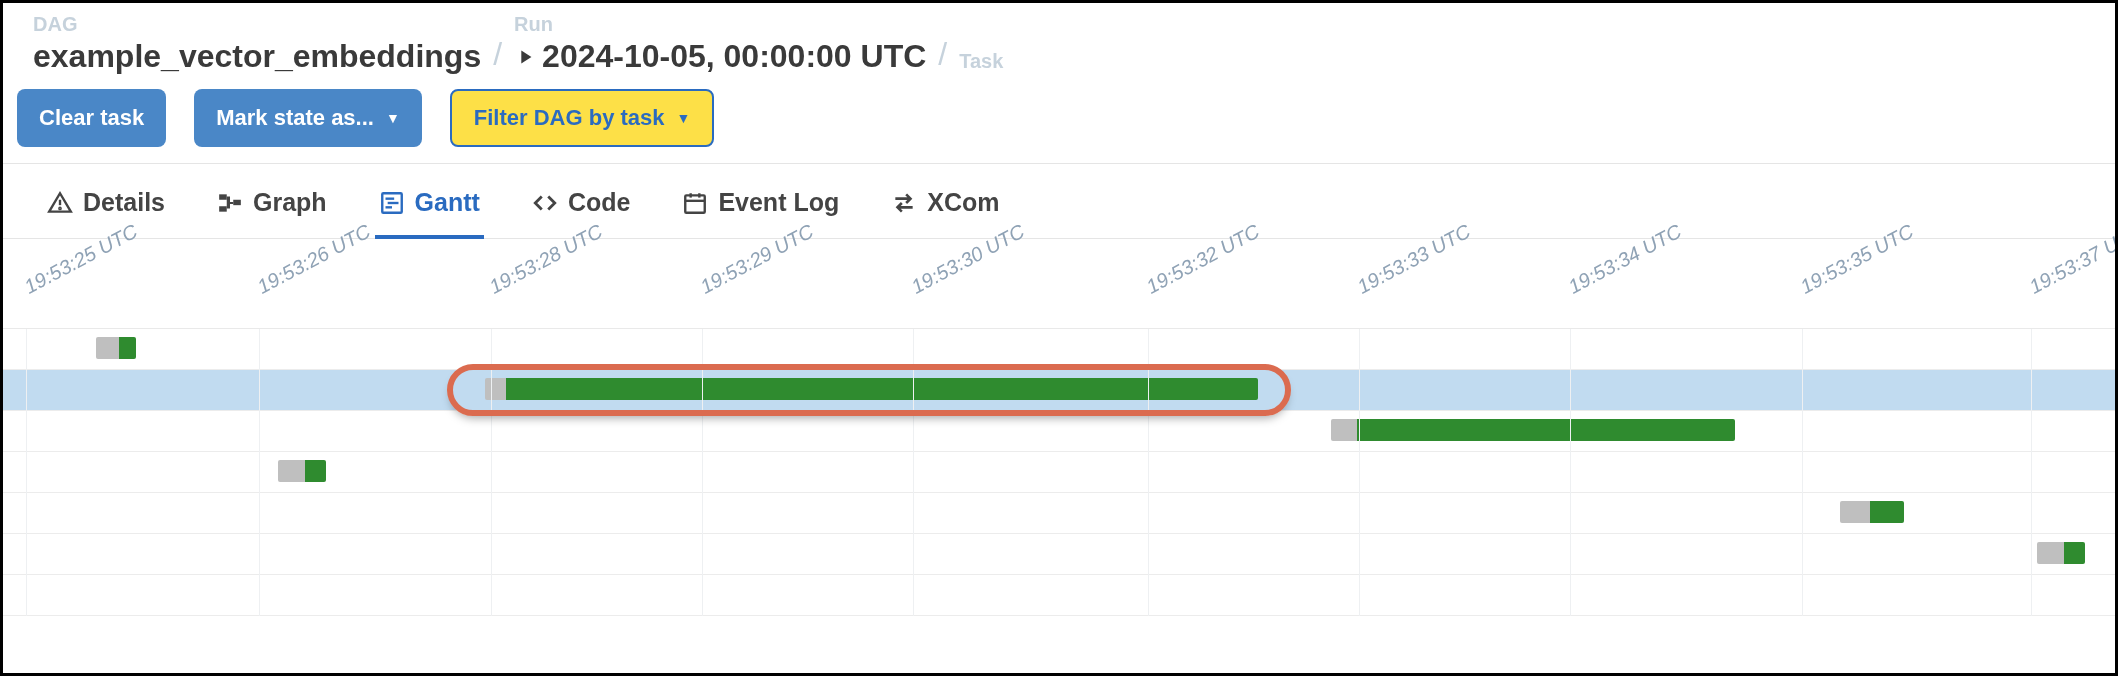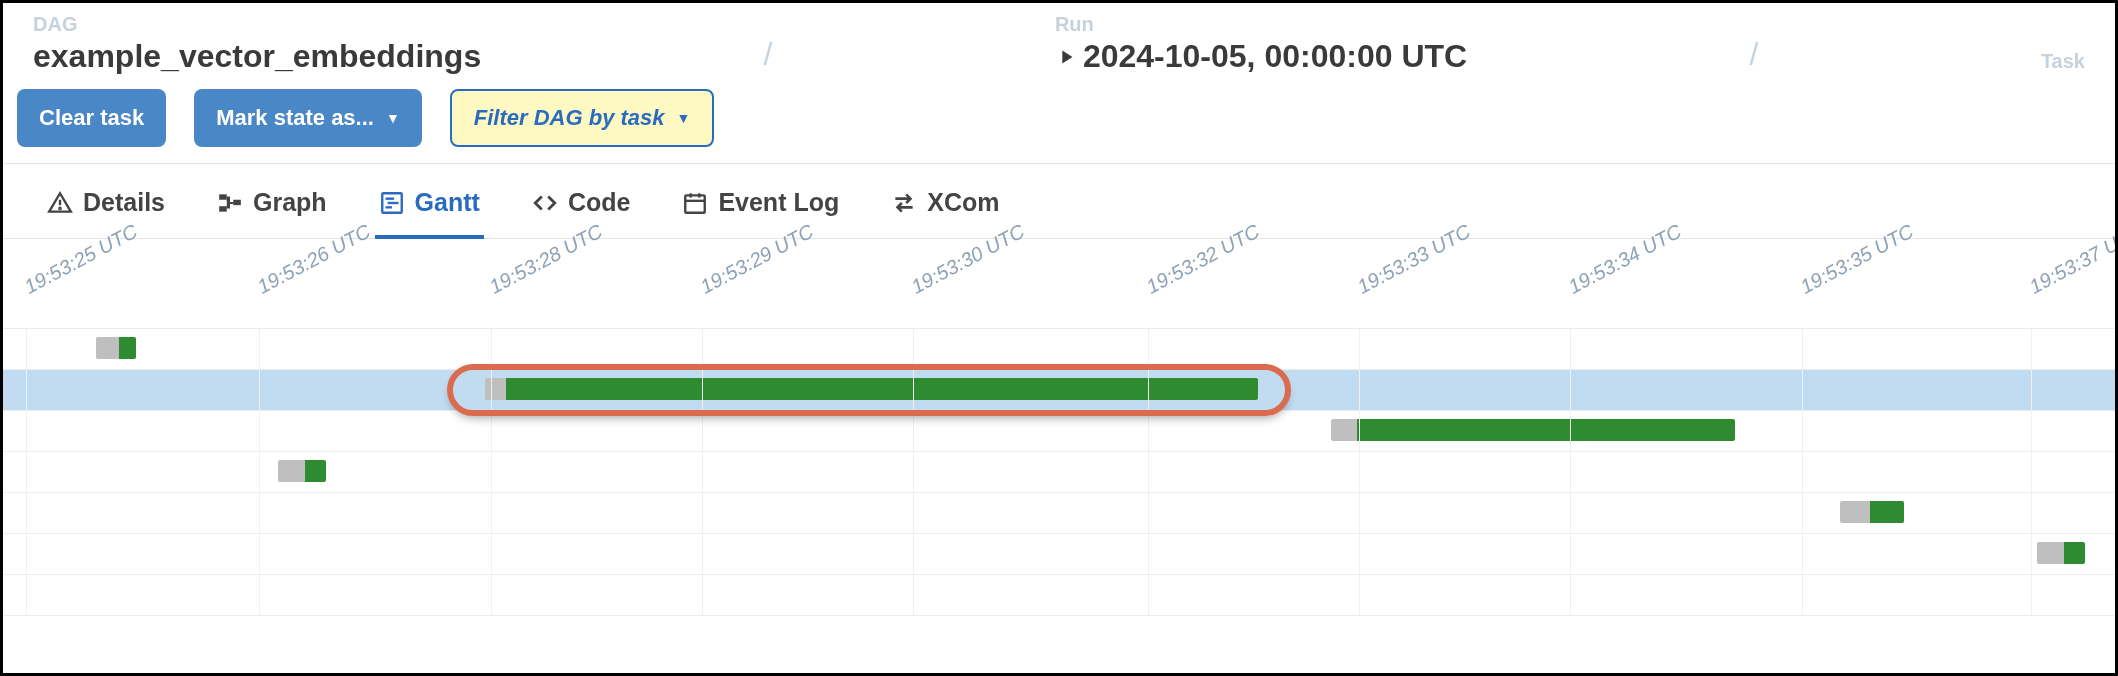--- a/index.html
+++ b/index.html
@@ -14,21 +14,20 @@
     }
     .header {
       padding: 10px 30px 0 30px;
     }
     .breadcrumb {
       display: flex;
       align-items: flex-end;
       gap: 12px;
       font-size: 32px;
       font-weight: 600;
-      justify-content: space-between;
     }
     .bc-group { display: flex; flex-direction: column; }
     .bc-label {
       font-size: 20px;
       font-weight: 700;
       color: #c6d2dc;
       margin-bottom: 2px;
     }
     .bc-value {
       color: #3a3a3a;
@@ -59,24 +58,23 @@
       padding: 14px 22px;
       border-radius: 8px;
       cursor: pointer;
       border: none;
     }
     .btn-primary {
       background: #4a87c7;
       color: #fff;
     }
     .btn-outline {
-      background: #fef9c3;
+      background: #fde047;
       color: #2a6bc0;
       border: 2px solid #2a6bc0;
-      font-style: italic;
     }
     .caret {
       font-size: 14px;
       margin-left: 4px;
     }
     .tabs {
       display: flex;
       gap: 44px;
       padding: 14px 40px 0 40px;
       border-bottom: 1px solid #e5e5e5;

